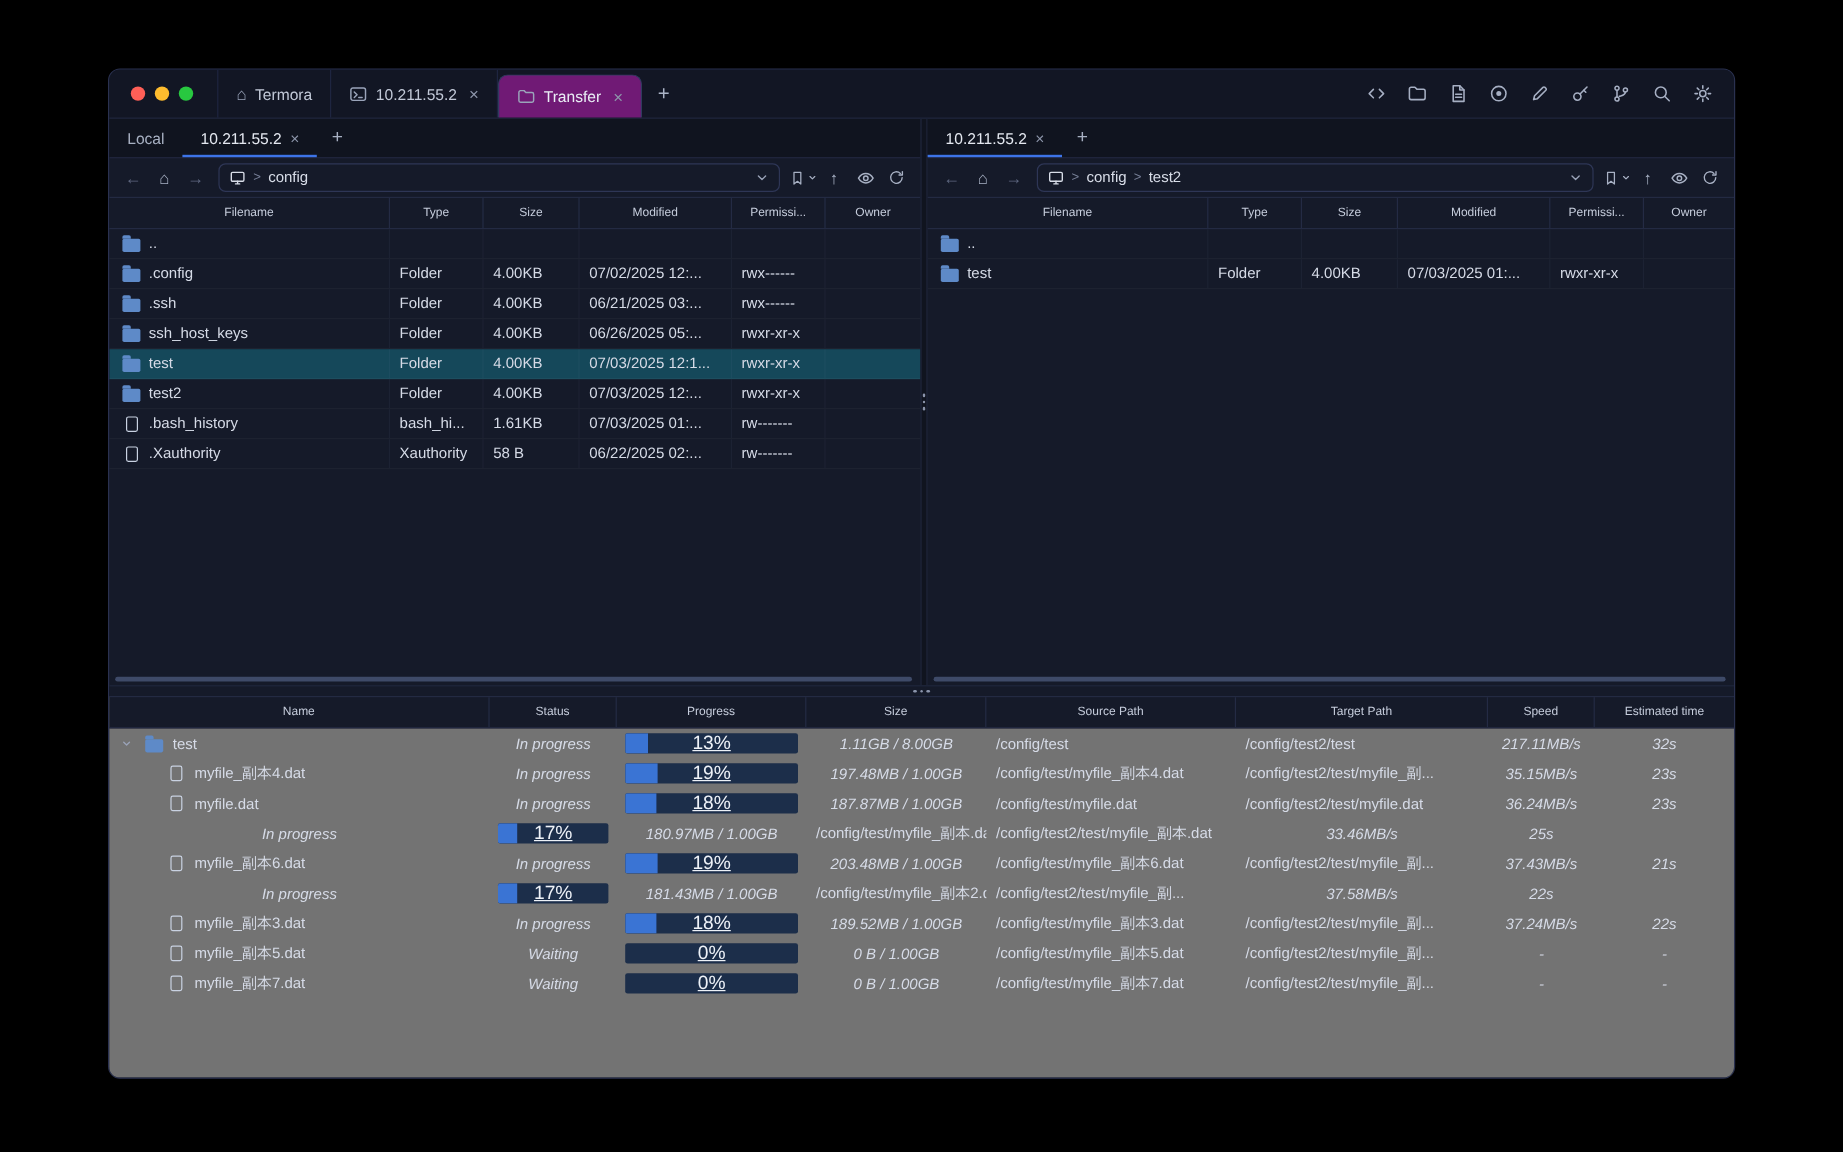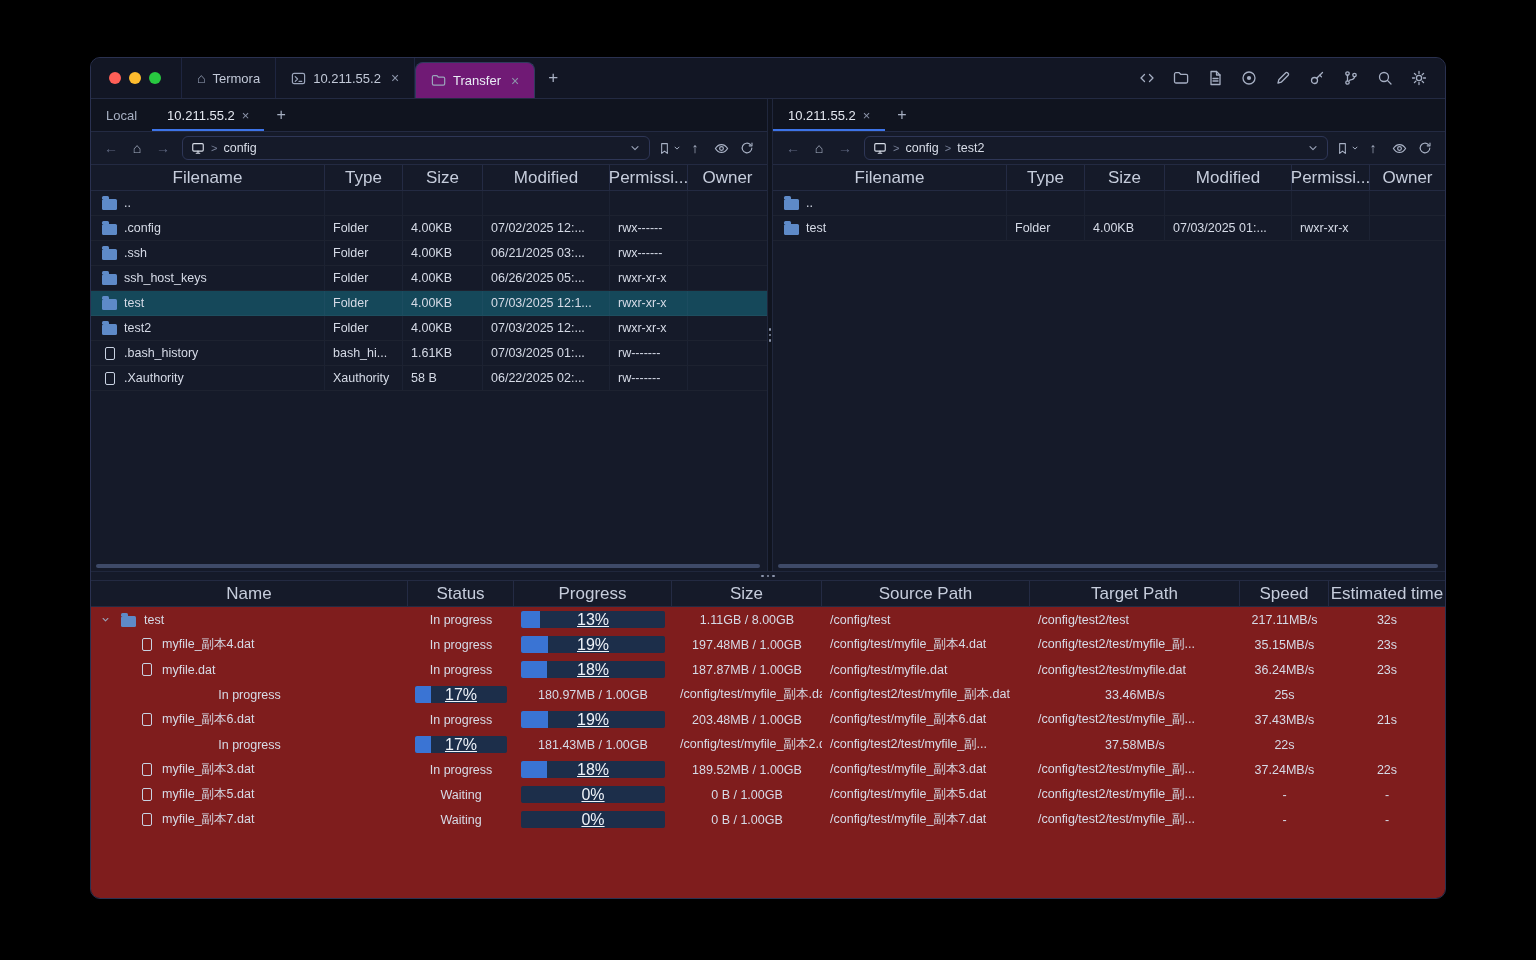--- a/index.html
+++ b/index.html
@@ -54,21 +54,21 @@
     font-size:14px; color:#a8b1c4; }
   .tool.dim{ color:#5e6780; }
   .crumb{ flex:1; min-width:0; height:24px; border:1px solid #2e3656; border-radius:6px;
     display:flex; align-items:center; gap:6px; padding:0 8px; margin:0 6px; color:#d8dde8; font-size:12.5px; }
   .crumb .sep{ color:#79829a; font-size:11px; }
   .crumb .chev{ margin-left:auto; color:#9aa3b8; }
   .bmk{ display:flex; align-items:center; gap:2px; }
 
   .thead{ display:grid; height:27px; flex:none; background:#151a29;
     border-top:1px solid #232a42; border-bottom:1px solid #232a42; }
-  .hc{ display:flex; align-items:center; justify-content:center; font-size:17px;
+  .hc{ display:flex; align-items:center; justify-content:center; font-size:10px;
     color:#c6cddc; border-right:1px solid #242b44; min-width:0; white-space:nowrap; overflow:hidden; }
   .hc:last-child{ border-right:none;text-align:center; }
   .fcols{ grid-template-columns:234px 78px 80px 127px 78px 1fr; }
   .tcols{ grid-template-columns:317px 106px 158px 150px 208px 210px 89px 1fr; }
 
   .tbody{ flex:1; min-height:0; position:relative; overflow:hidden; }
   .frow{ display:grid; grid-template-columns:234px 78px 80px 127px 78px 1fr; height:25px;
     font-size:12.5px; color:#d6dbe7; border-bottom:1px solid rgba(255,255,255,.035); }
   .frow.selected{ background:#15485a; }
   .cell{ display:flex; align-items:center; gap:7px; padding:0 8px; min-width:0;
@@ -82,26 +82,26 @@
     background:#5e8ac8; border-radius:1.5px 1.5px 0 0; }
   .ic-file{ flex:none; width:10px; height:13px; border:1.4px solid #c9d2e2; border-radius:2px;
     margin:0 2px 0 3px; }
 
   .hscroll{ position:absolute; left:5px; right:7px; bottom:3px; height:4px; border-radius:2px;
     background:#3e4a68; }
 
   
   .hsplit{ height:9px; flex:none; background:#151a29; border-top:1px solid #20273c;
     display:flex; align-items:center; justify-content:center; gap:3px; }
-  .bottom{ flex:1; min-height:0; display:flex; flex-direction:column; background:#7f1d1d; }
+  .bottom{ flex:1; min-height:0; display:flex; flex-direction:column; background:#737373; }
   .tlist{ flex:1; min-height:0; overflow:hidden; }
   .trow{ display:grid; grid-template-columns:317px 106px 158px 150px 208px 210px 89px 1fr;
     height:25px; font-size:12.5px; color:#d6dbe7; align-items:center; }
   .tc{ padding:0 8px; white-space:nowrap; overflow:hidden; min-width:0; }
-  .tc.c{ text-align:center; }
+  .tc.c{ text-align:center;font-style:italic; }
   .tc.namet{ display:flex; align-items:center; gap:8px; padding:0 6px; height:100%; }
   .exp{ width:16px; flex:none; display:flex; justify-content:center; color:#9aa3b8; }
   .indent{ width:34px; flex:none; }
   .tc.prog{ display:flex; align-items:center; padding:0 7px; height:100%; }
   .pbar{ position:relative; flex:1; height:17px; background:#1c2e4a; border-radius:2px; overflow:hidden; }
   .pfill{ position:absolute; left:0; top:0; bottom:0; background:#3a74d4; }
   .plabel{ position:absolute; inset:0; display:flex; align-items:center; justify-content:center;
     color:#eef2f8; font-size:16px;text-decoration:underline; }
 </style>
 </head>

